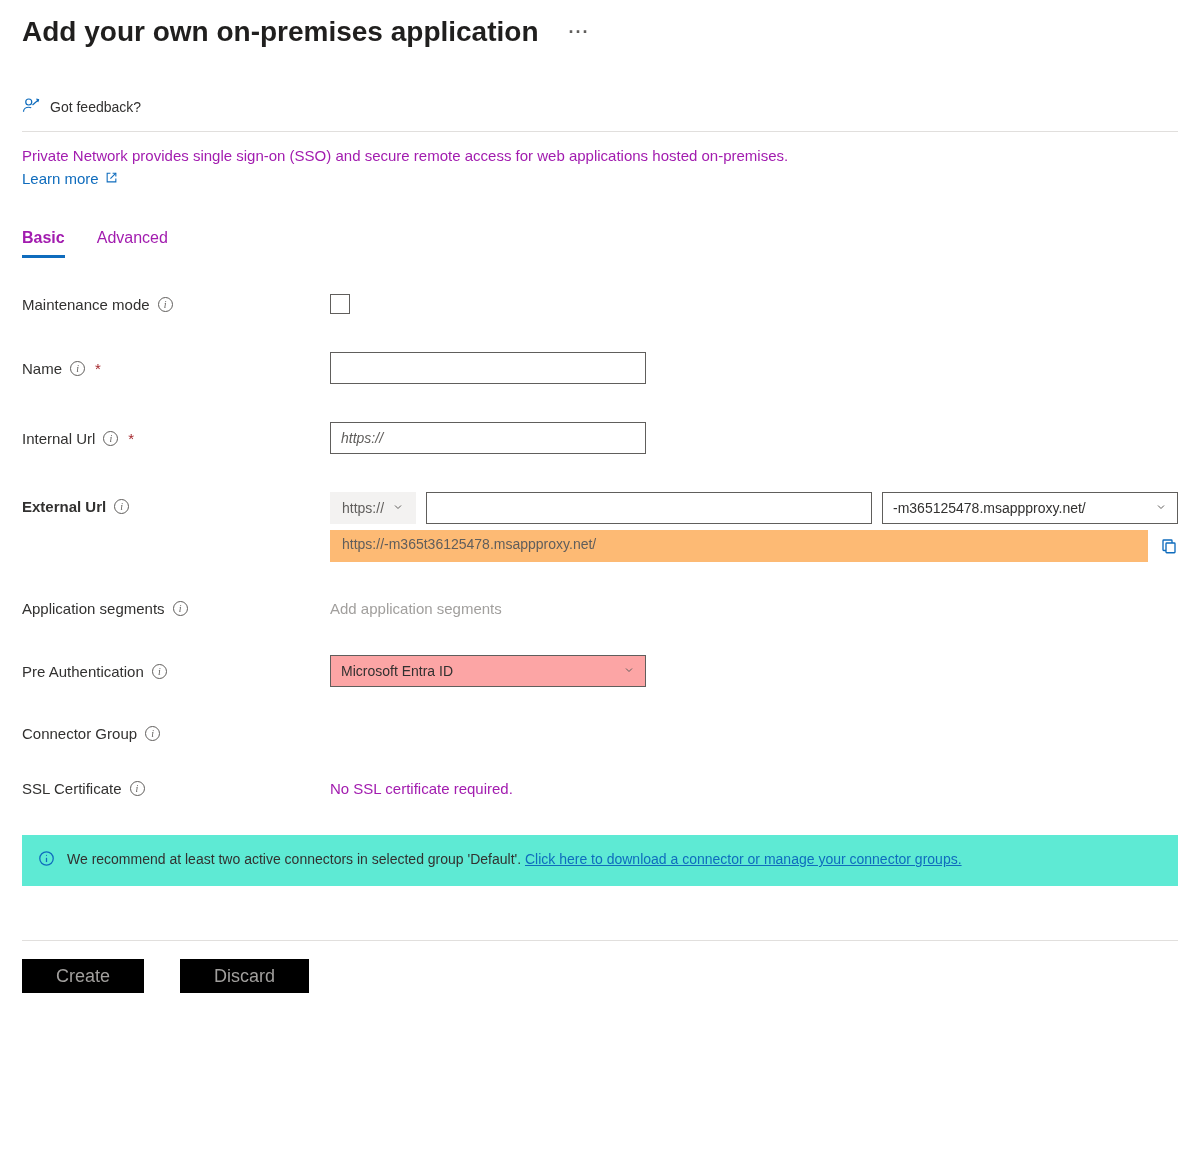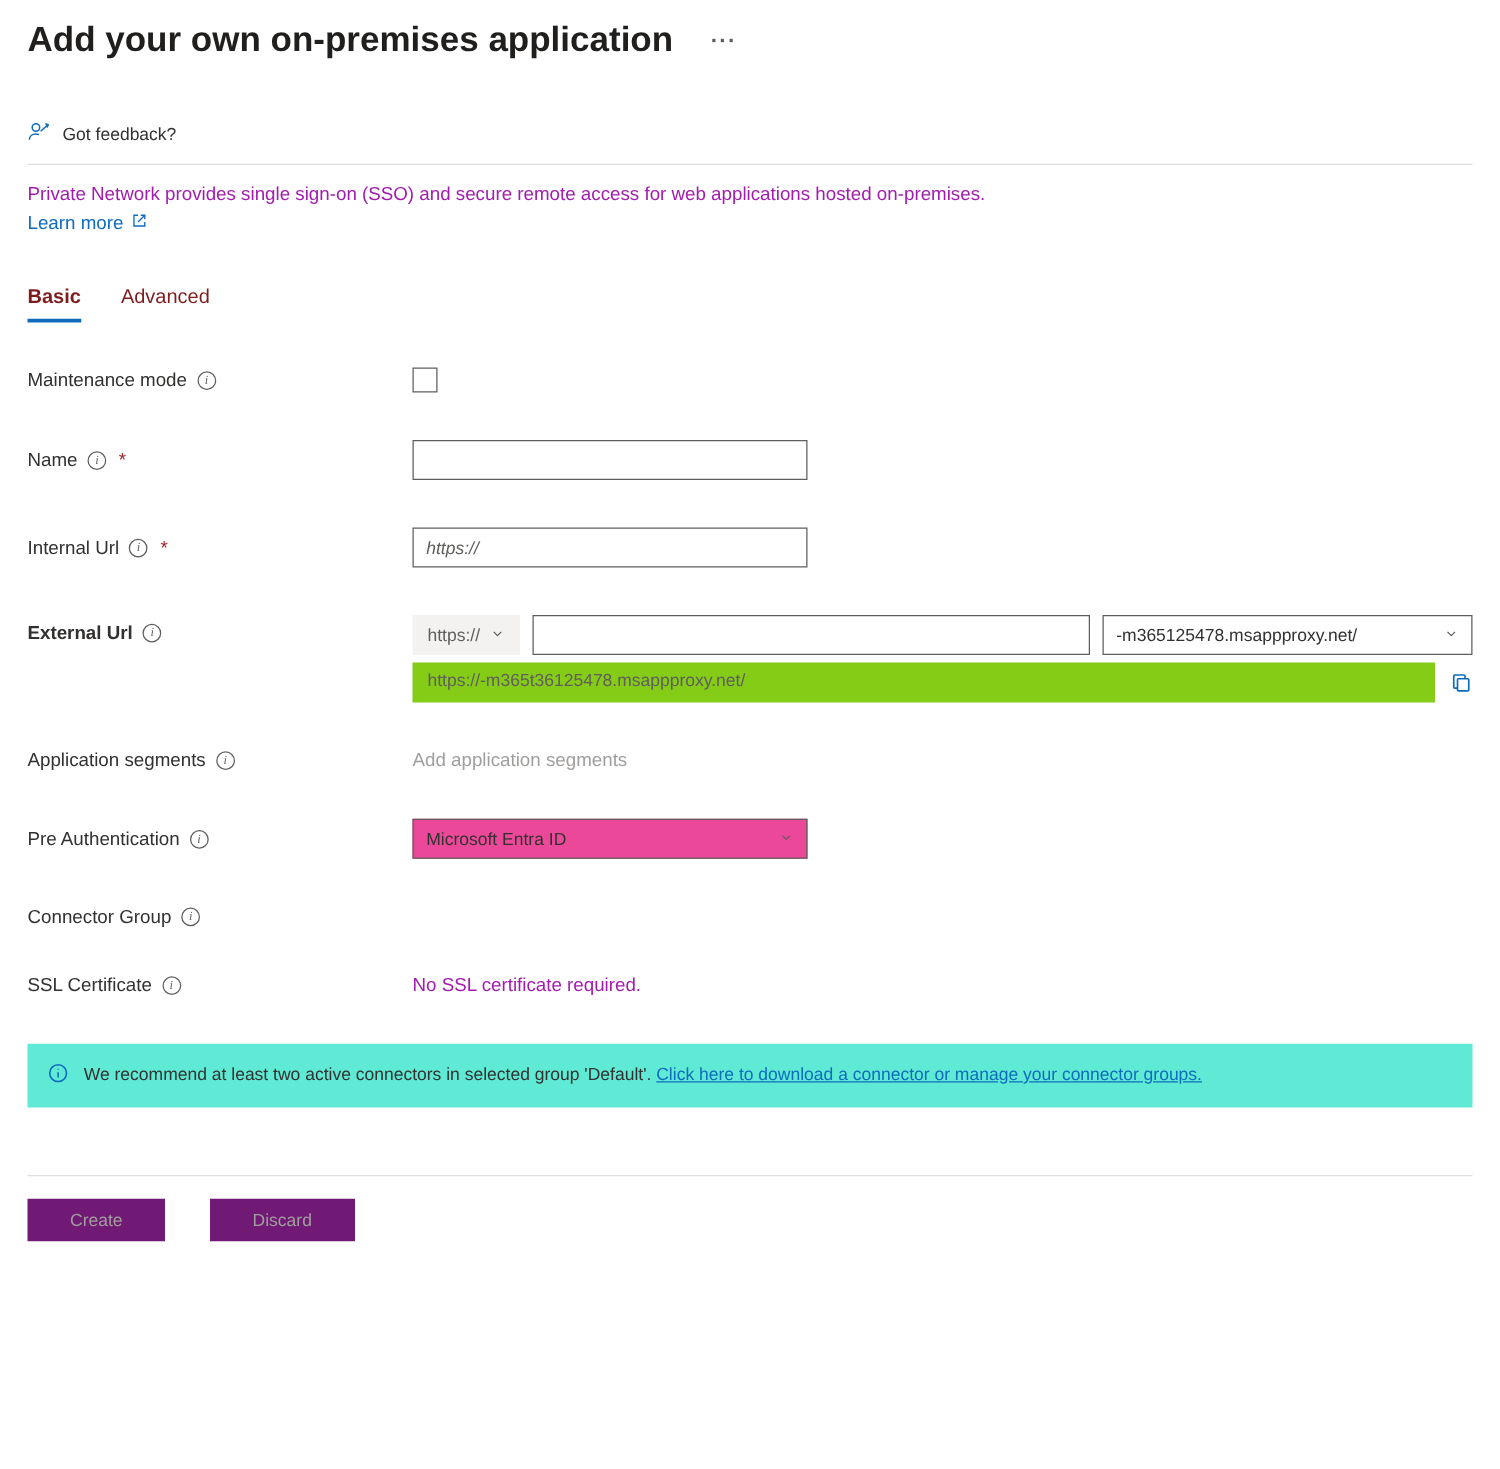--- a/index.html
+++ b/index.html
@@ -57,21 +57,21 @@
   .tabs {
     display: flex;
     gap: 32px;
     margin-top: 42px;
     border-bottom: none;
   }
   .tab {
     font-size: 16px;
     padding-bottom: 8px;
     cursor: pointer;
-    color: #7f1d1d;
+    color: #a21caf;
     border-bottom: 3px solid transparent;
   }
   .tab.active {
     font-weight: 600;
     border-bottom: 3px solid #0F6CBD;
   }
 
   .form {
     margin-top: 36px;
   }
@@ -163,42 +163,42 @@
     cursor:pointer;
   }
   .ext-url-line2 {
     display:flex;
     align-items:center;
     gap:12px;
   }
   .ext-url-readonly {
     flex:1;
     height:32px;
-    background:#84cc16;
+    background:#fdba74;
     color:#605e5c;
     padding: 6px 12px;
     font-size:14px;
   }
   .copy-icon { color:#0F6CBD; cursor:pointer; display:inline-flex; }
   .copy-icon svg { width:18px; height:18px; }
 
   .placeholder-text { color:#a19f9d; font-size:15px; cursor:pointer;text-align:center; }
   .muted-text { color:#a21caf; font-size:15px; }
 
   .select-box {
     width:316px;
     height:32px;
     border:1px solid #605e5c;
     display:flex;
     align-items:center;
     justify-content:space-between;
     padding:0 10px;
     font-size:14px;
     cursor:pointer;
-    background:#ec4899;
+    background:#fca5a5;
   }
 
   .info-banner {
     background:#5eead4;
     padding:14px 16px;
     display:flex;
     gap:12px;
     align-items:flex-start;
     margin-top: 10px;
     font-size:14px;
@@ -216,23 +216,23 @@
     border:none;
     border-top:1px solid #e1dfdd;
     margin-top: 54px;
     margin-bottom: 18px;
   }
   .footer-buttons { display:flex; gap:36px; }
   .btn {
     min-width: 108px;
     height:34px;
     border:none;
-    background:#701a75;
+    background:#000000;
     color:#a19f9d;
-    font-size:14px;
+    font-size:18px;
     cursor:pointer;
     padding: 0 34px;
   }
 </style>
 </head>
 <body>
 
 
 
 

